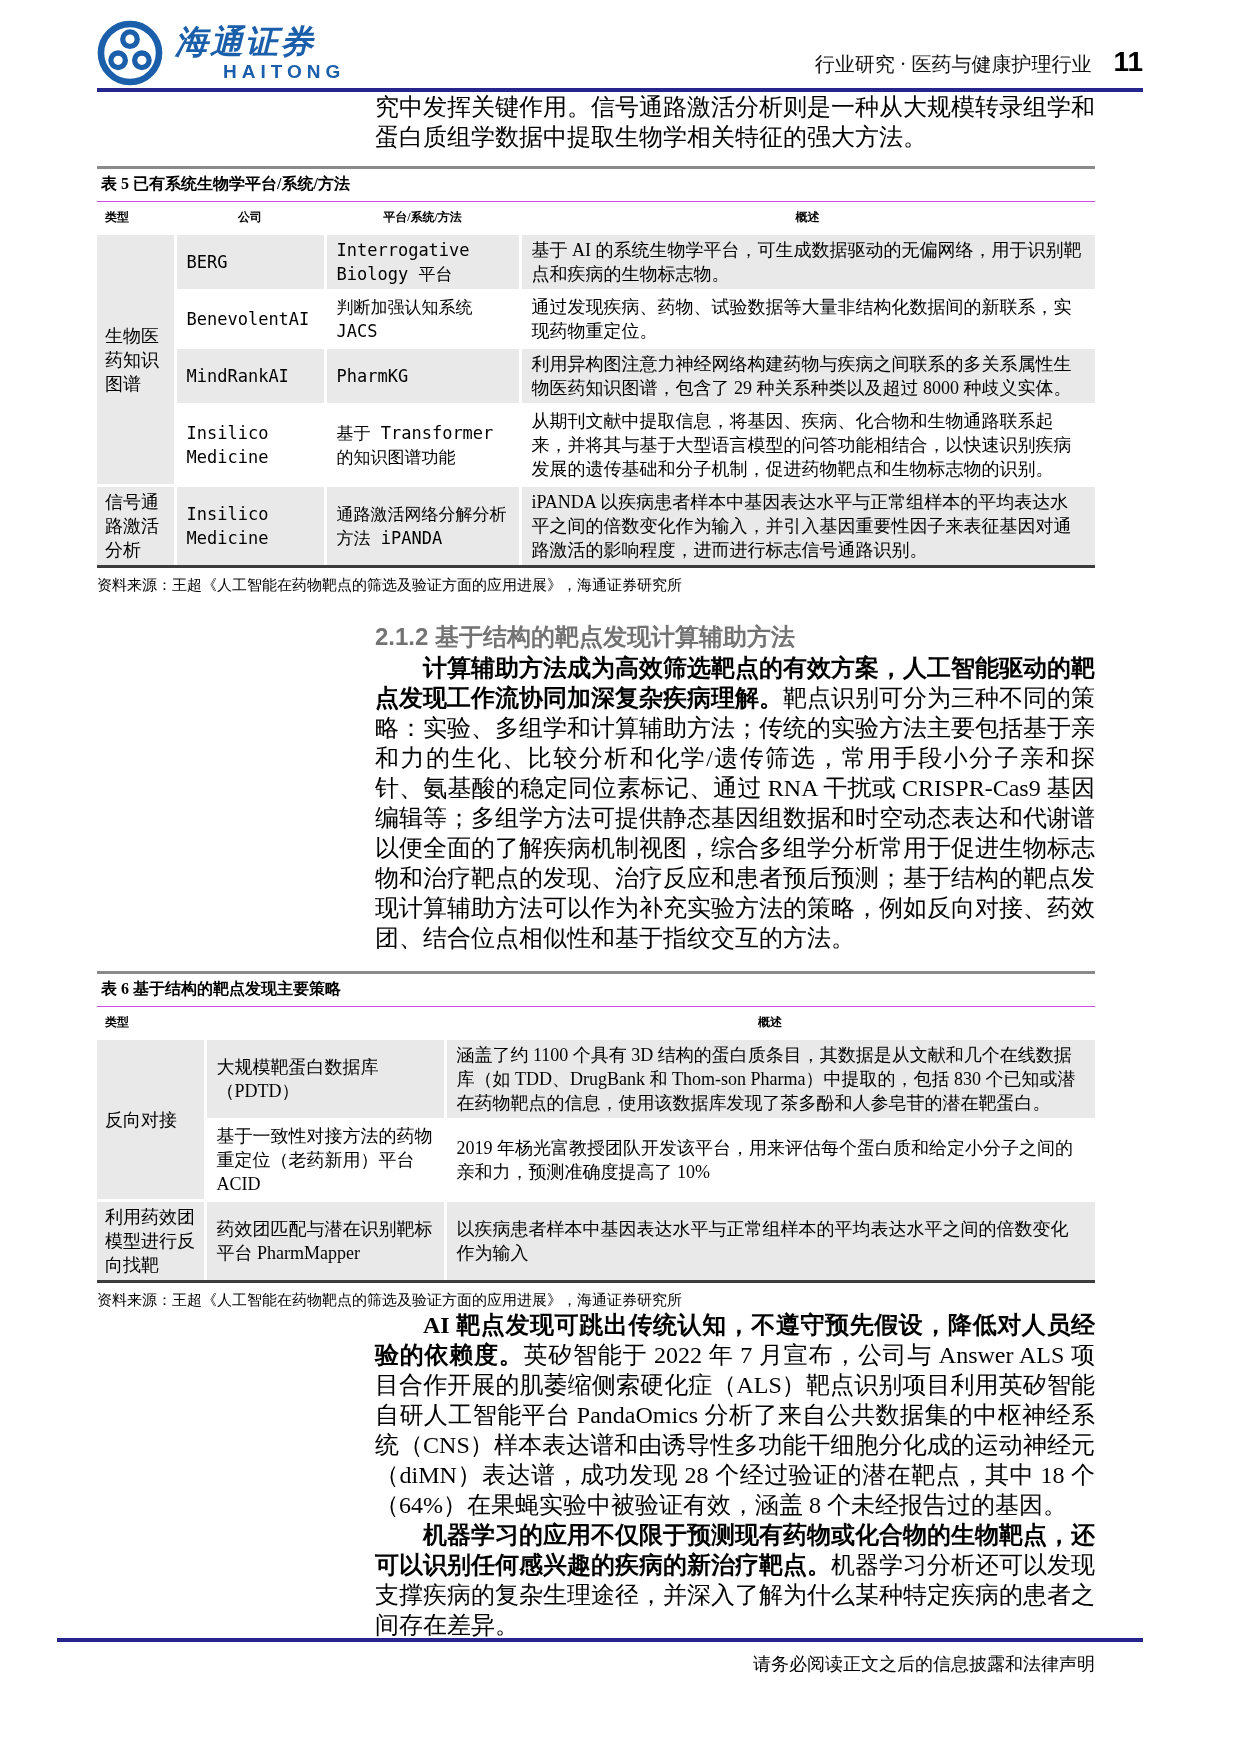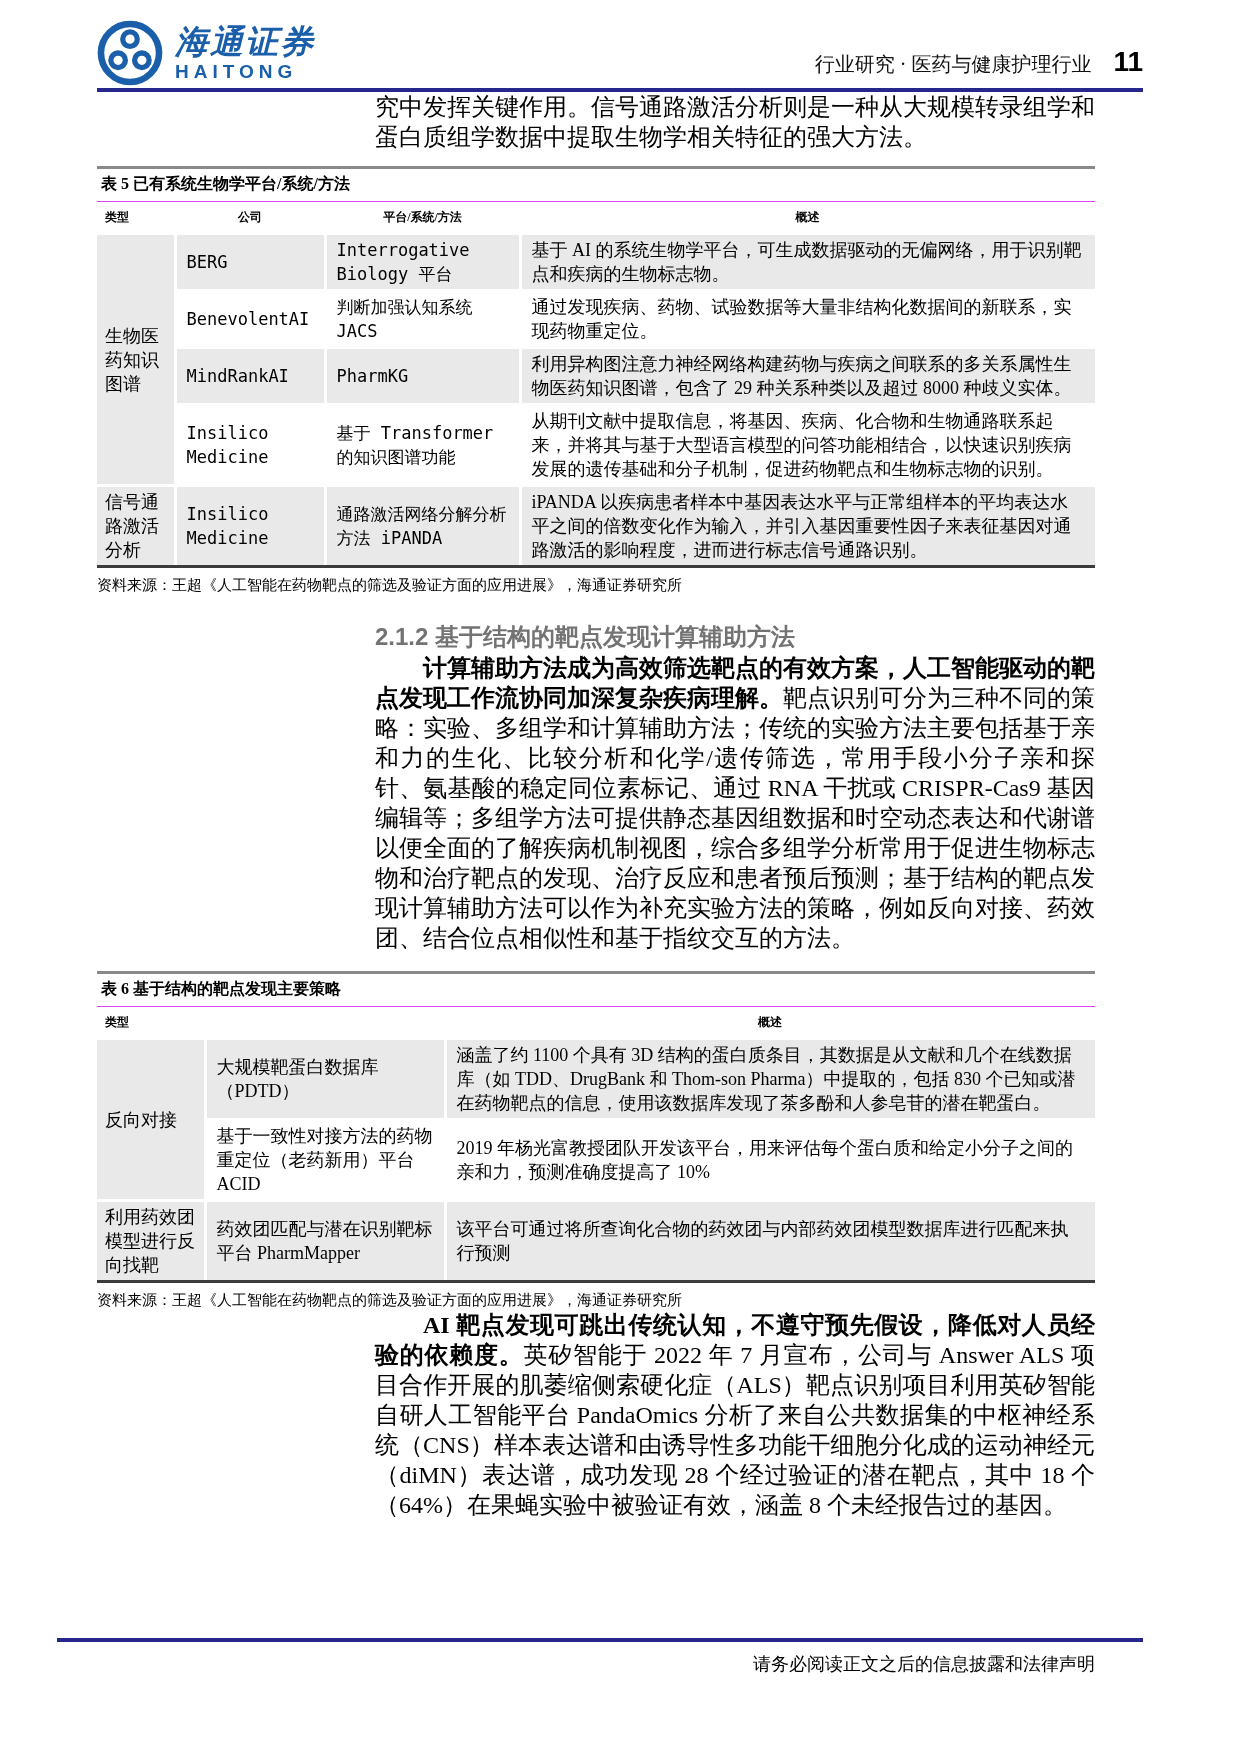--- a/index.html
+++ b/index.html
@@ -6,21 +6,21 @@
   .page{position:relative;width:1240px;height:1754px;background:#fff;overflow:hidden;
         font-family:"Liberation Serif","DejaVu Serif",serif;color:#000;padding-left:40px;}
   
   .header{display:flex;justify-content:space-between;align-items:flex-end;
           padding:20px 137px 0 57px;}
   .logo{display:flex;align-items:center;gap:12px;}
   .logo-icon{width:66px;height:66px;flex:0 0 auto;}
   .logo-text{display:flex;flex-direction:column;line-height:1;}
   .logo-cn{font-size:33px;font-weight:bold;font-style:italic;color:#1b5faa;letter-spacing:2px;}
   .logo-en{font-size:19px;font-weight:bold;color:#1b5faa;letter-spacing:5px;margin-top:3px;
-           font-family:"Liberation Sans","DejaVu Sans",sans-serif;}
+           font-family:"Liberation Sans","DejaVu Sans",sans-serif;margin-left:48px;}
   .header-right{display:flex;align-items:baseline;gap:22px;padding-bottom:8px;}
   .category{font-size:20px;color:#111;}
   .pageno{font-size:28px;font-weight:bold;font-family:Liberation Sans, sans-serif;}
   .rule{height:4px;background:#26268c;margin:2px 137px 0 57px;}
   
   .content{margin:0 185px 0 57px;}      
   .text-col{margin-left:278px;}          
   p.body{font-size:24px;line-height:30px;margin:0;text-align:justify;}
   .indent{text-indent:2em;}
   .mt-intro{margin-top:8px;}
@@ -156,29 +156,30 @@
             <td>大规模靶蛋白数据库（PDTD）</td>
             <td>涵盖了约 1100 个具有 3D 结构的蛋白质条目，其数据是从文献和几个在线数据库（如 TDD、DrugBank 和 Thom-son Pharma）中提取的，包括 830 个已知或潜在药物靶点的信息，使用该数据库发现了茶多酚和人参皂苷的潜在靶蛋白。</td>
           </tr>
           <tr>
             <td>基于一致性对接方法的药物重定位（老药新用）平台 ACID</td>
             <td>2019 年杨光富教授团队开发该平台，用来评估每个蛋白质和给定小分子之间的亲和力，预测准确度提高了 10%</td>
           </tr>
           <tr class="band">
             <td class="type">利用药效团模型进行反向找靶</td>
             <td>药效团匹配与潜在识别靶标平台 PharmMapper</td>
-            <td>该平台可通过将所查询化合物的药效团与内部药效团模型数据库进行匹配来执行预测</td>
+            <td>以疾病患者样本中基因表达水平与正常组样本的平均表达水平之间的倍数变化作为输入</td>
           </tr>
         </tbody>
       </table>
     </div>
     <div class="source">资料来源：王超《人工智能在药物靶点的筛选及验证方面的应用进展》，海通证券研究所</div>
 
     <div class="text-col">
       <p class="body indent mt-p2"><b>AI 靶点发现可跳出传统认知，不遵守预先假设，降低对人员经验的依赖度。</b><span>英矽智能于 2022 年 7 月宣布，公司与 Answer ALS 项目合作开展的肌萎缩侧索硬化症（ALS）靶点识别项目利用英矽智能自研人工智能平台 PandaOmics 分析了来自公共数据集的中枢神经系统（CNS）样本表达谱和由诱导性多功能干细胞分化成的运动神经元（diMN）表达谱，成功发现 28 个经过验证的潜在靶点，其中 18 个（64%）在果蝇实验中被验证有效，涵盖 8 个未经报告过的基因。</span></p>
+      <p class="body indent mt-p3"><b>机器学习的应用不仅限于预测现有药物或化合物的生物靶点，还可以识别任何感兴趣的疾病的新治疗靶点。</b><span>机器学习分析还可以发现支撑疾病的复杂生理途径，并深入了解为什么某种特定疾病的患者之间存在差异。</span></p>
     </div>
 
   </div>
 
   <div class="footer-rule"></div>
   <div class="footer-text">请务必阅读正文之后的信息披露和法律声明</div>
 
 </div>
 
 </body></html>

